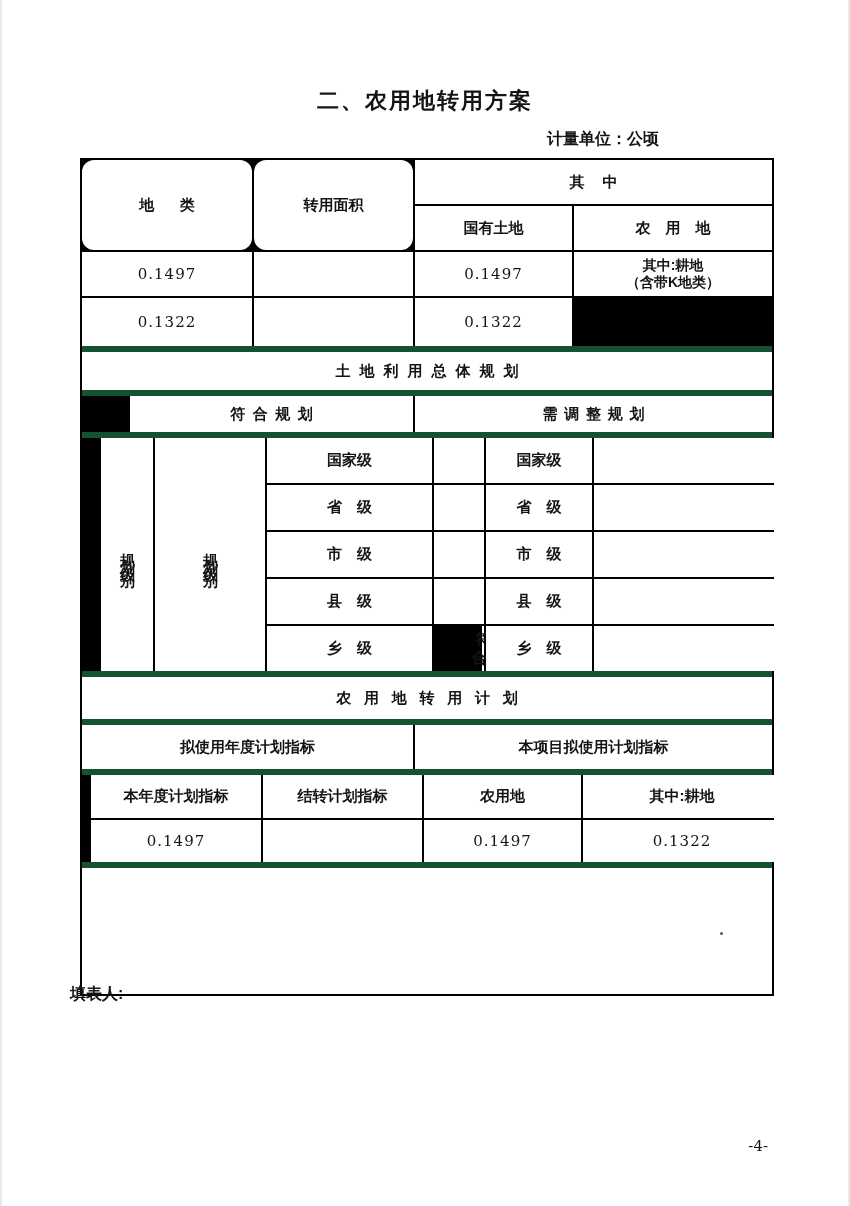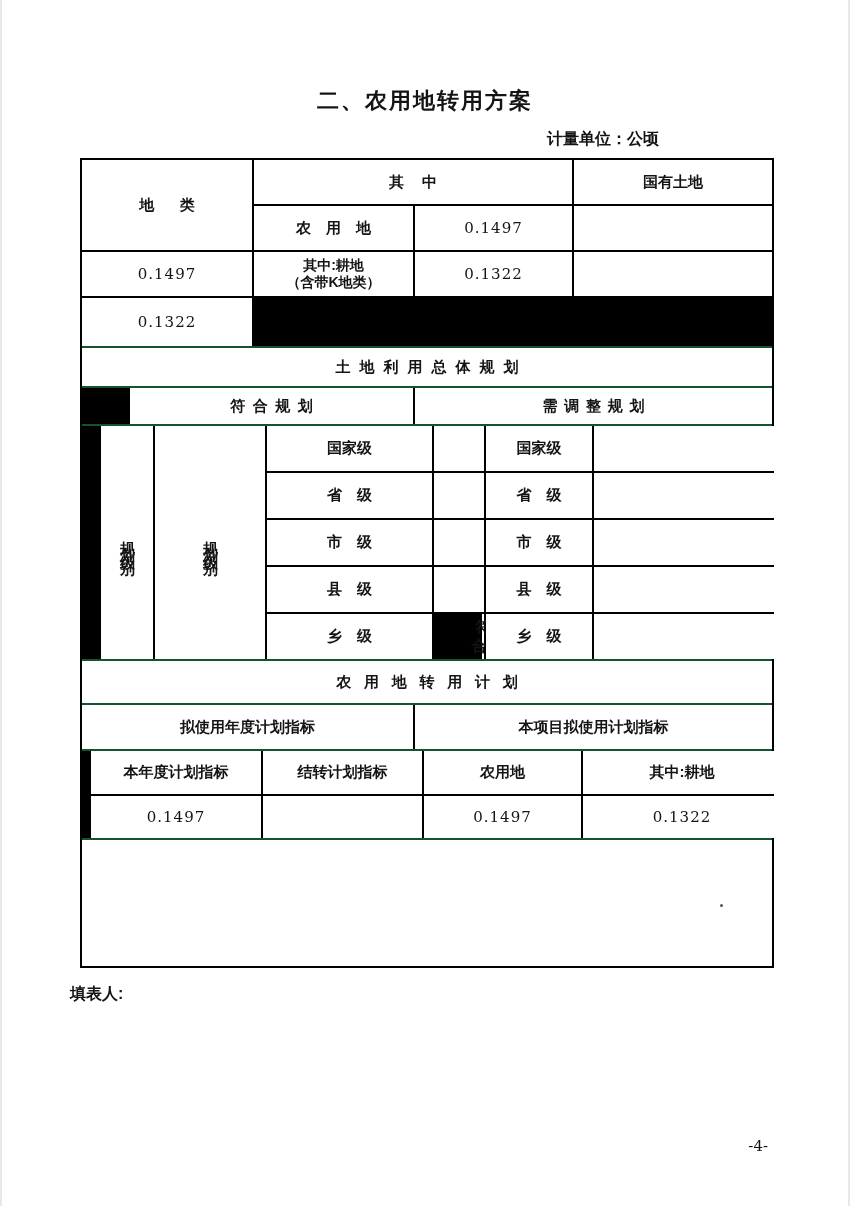--- a/index.html
+++ b/index.html
@@ -20,28 +20,28 @@
   .unit-note{
     position:absolute;top:129px;left:545px;
     font-size:16px;font-weight:600;
   }
   .tbl{
     position:absolute;top:158px;left:78px;
     width:694px;box-sizing:border-box;
     border:2px solid #000;
     font-size:15px;font-weight:600;
   }
-  .tbl > * + *{border-top:2px solid #14532d;}
+  .tbl > * + *{border-top:6px solid #14532d;}
   .grid{display:grid;background:#000;gap:2px;}
   .cell{
     background:#fff;display:flex;align-items:center;justify-content:center;
     text-align:center;line-height:1.25;
   }
   .secA{grid-template-columns:170px 159px 157px 198px;grid-template-rows:44px 44px 44px 48px;}
-  .rspan2{grid-row:span 2;}
+  .rspan2{grid-row:span 2;border-radius:12px;}
   .cspan2{grid-column:span 2;}
   .secB,.secE{background:#fff;display:flex;align-items:center;justify-content:center;}
   .secB{height:38px;}
   .secE{height:42px;}
   .secC,.secF{grid-template-columns:331px 357px;}
   .secC > .cell{height:36px;}
   .secF > .cell{height:44px;}
   .secD{grid-template-columns:52px 110px 165px 50px 106px 197px;grid-template-rows:repeat(5,45px);padding-left:19px;}
   .vlabel{
     grid-row:1 / span 5;
@@ -69,20 +69,21 @@
 
 <div class="page">
 
   <div class="doc-title">二、农用地转用方案</div>
   <div class="unit-note">计量单位：公顷</div>
 
   <div class="tbl">
 
     <div class="grid secA">
       <div class="cell rspan2 ls17">地类</div>
+      <div class="cell rspan2">转用面积</div>
       <div class="cell cspan2 ls12">其中</div>
       <div class="cell">国有土地</div>
 
       <div class="cell ls10">农用地</div>
       <div class="cell num">0.1497</div>
       <div class="cell num"></div>
       <div class="cell num">0.1497</div>
 
       <div class="cell two-line">
         <span class="sub">其中:耕地</span>

